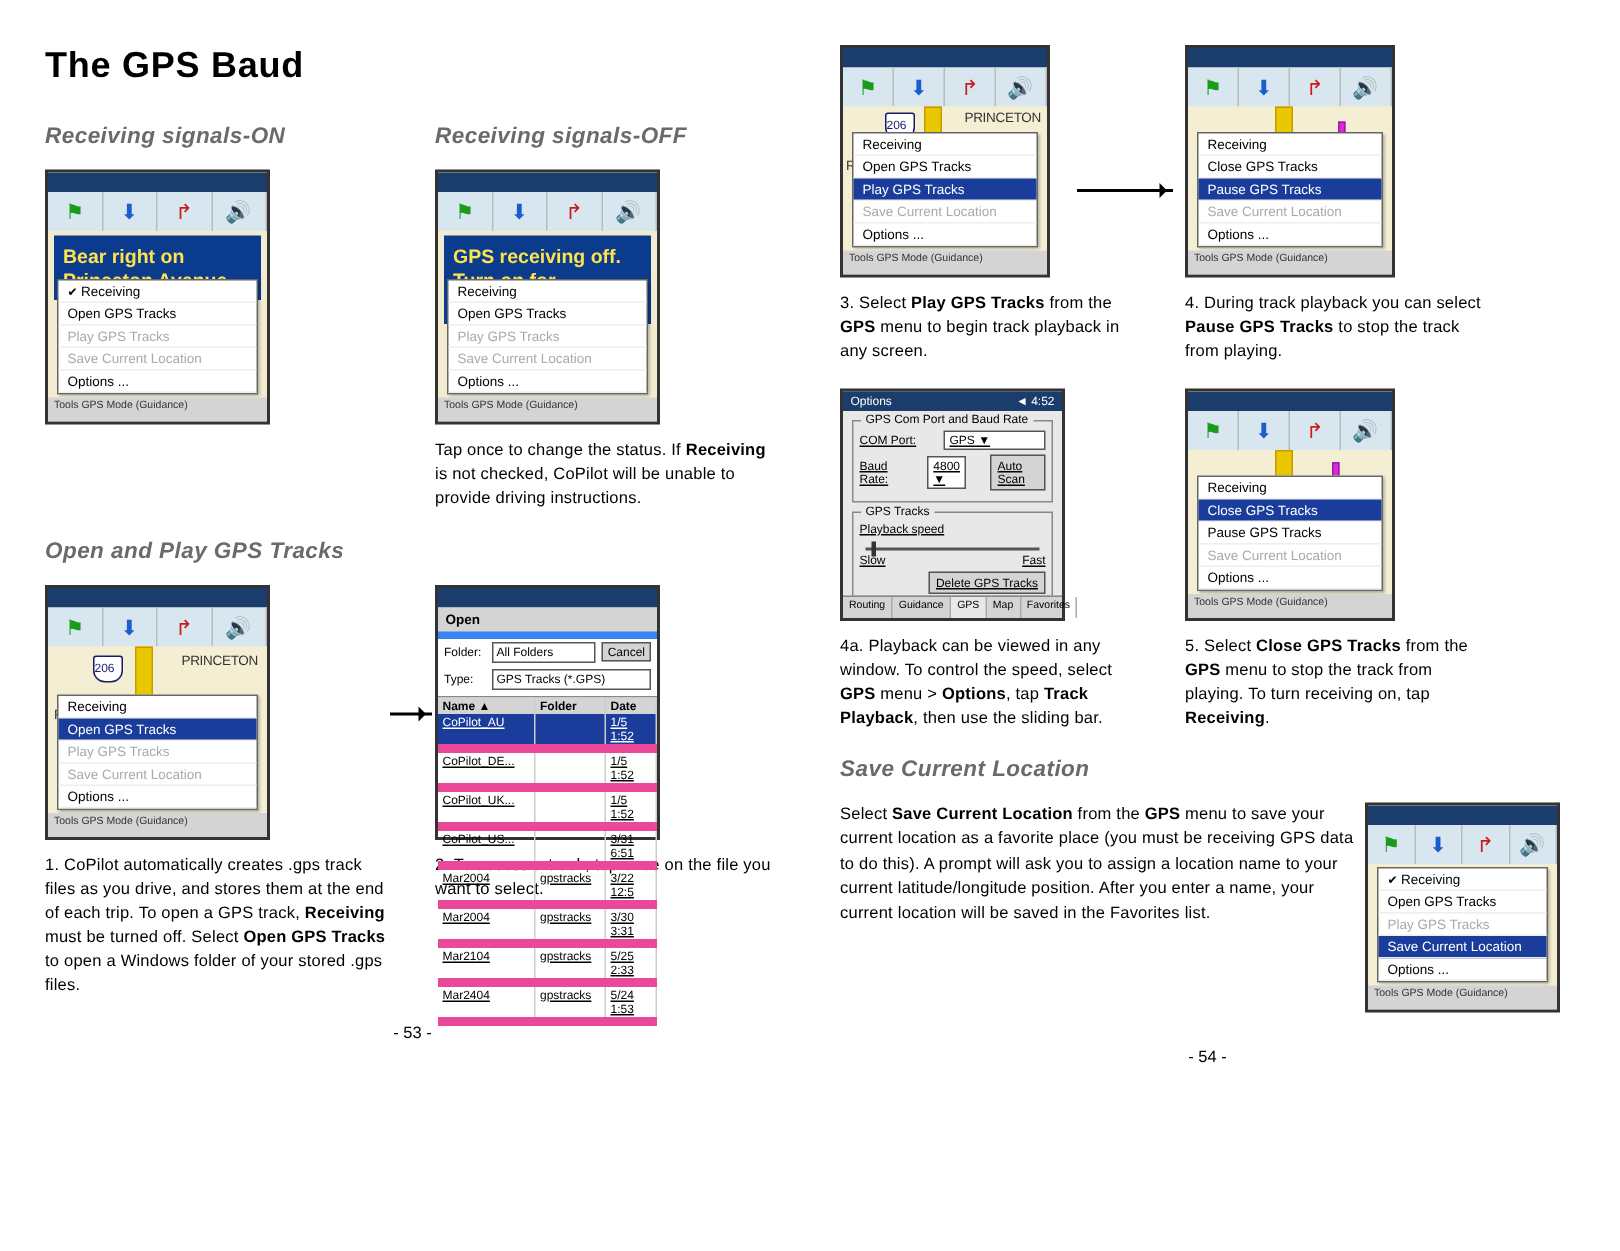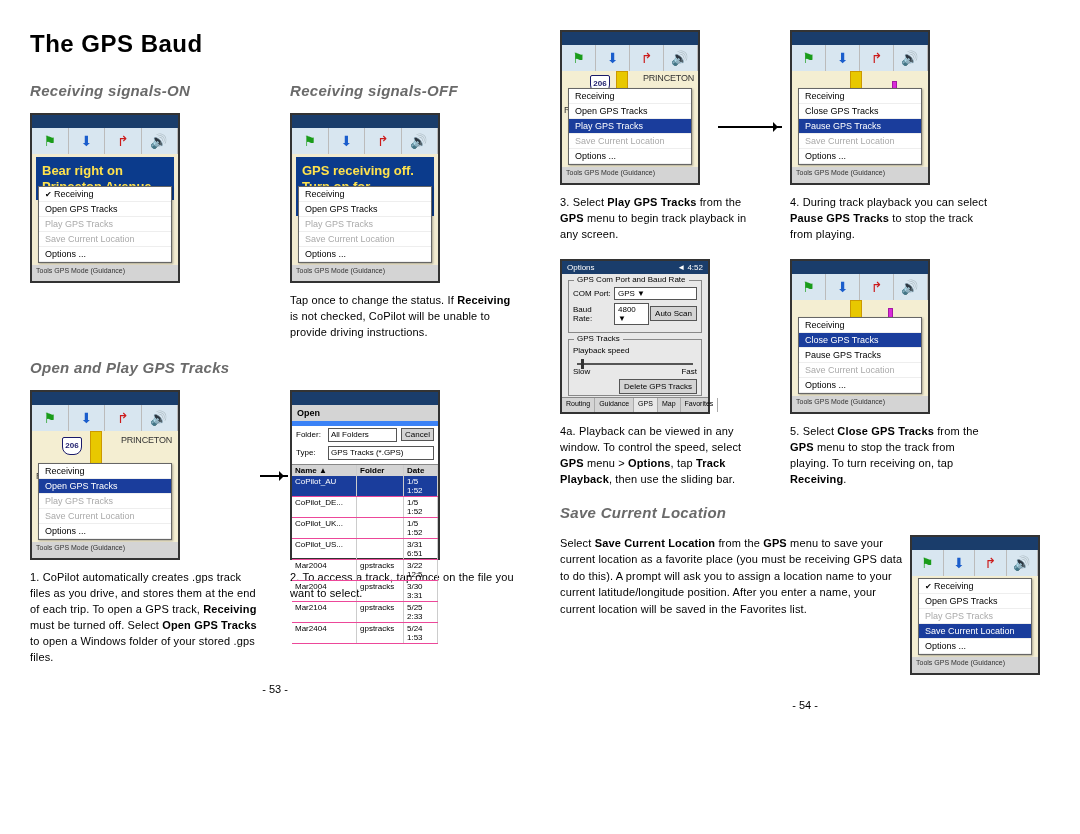--- a/index.html
+++ b/index.html
@@ -141,22 +141,22 @@
     font-size:9px;
     color:#333;
     letter-spacing: -0.2px;
   }
   .shield {
     position:absolute;
     width: 18px; height: 16px;
     background:#fff;
     border:1px solid #1a1a6a;
     border-radius: 2px 2px 8px 8px;
-    font-size: 8px; text-align:center; line-height:16px;
-    font-weight:bold; color:#1a1a6a;
+    font-size: 8px; text-align:left; line-height:16px;
+    font-weight:normal; color:#1a1a6a;
   }
   .arrow-long {
     position:absolute;
     height: 2px;
     background:#000;
   }
   .arrow-long::after{
     content:"";
     position:absolute; right:-1px; top:-4px;
     border: 5px solid transparent;
@@ -176,27 +176,28 @@
     background: #1a3d6b; color:#fff;
     padding: 2px 5px; font-size:8px;
     display:flex; justify-content:space-between;
   }
   .opt-body { padding: 6px; }
   .opt-group {
     border: 1px solid #888;
     padding: 6px 4px 4px 4px;
     margin-bottom: 6px;
     position: relative;
+    text-decoration: underline;
   }
   .opt-group .lg {
     position:absolute; top:-6px; left:5px;
     background:#e8e8e8; padding: 0 3px;
     font-size:8px;
   }
-  .opt-field { display:flex; align-items:center; gap:1px; margin-bottom:3px;}
+  .opt-field { display:flex; align-items:center; gap:16px; margin-bottom:3px;}
   .opt-field .lbl { width: 40px; }
   .opt-drop { background:#fff; border:1px solid #555; padding:1px 3px; flex:1; }
   .opt-btn { background:#d4d4d4; border:1px solid #555; padding: 2px 4px; font-size:8px;}
   .opt-slider { height:2px; background:#555; position:relative; margin: 8px 4px 2px 4px;}
   .opt-slider::before{content:"";position:absolute;left:4px;top:-4px;width:3px;height:10px;background:#333;}
   .opt-tabs {
     position:absolute; left:0;right:0;bottom:0;height:14px;
     background:#d4d4d4; border-top:1px solid #888;
     font-size:7px; display:flex;
   }
@@ -216,21 +217,21 @@
   .list-thumb .frow { display:flex; padding:2px 4px; gap:4px; align-items:center;}
   .list-thumb .frow .lbl{ width:28px;}
   .list-thumb .inp{flex:1; background:#fff; border:1px solid #555; padding:1px 2px; height:10px;}
   .list-thumb .btn{background:#d4d4d4;border:1px solid #555;padding:1px 3px;font-size:8px;}
   .tbl { border-top:1px solid #888; margin-top:2px;}
   .tbl .th{display:flex; background:#d4d4d4; font-weight:bold;}
   .tbl .th span,.tbl .tr span{padding:1px 3px; border-right:1px solid #ccc;}
   .tbl .c1{width:58px;}
   .tbl .c2{width:40px;}
   .tbl .c3{flex:1;}
-  .tbl .tr{display:flex; border-bottom:1px solid #ec4899;}
+  .tbl .tr{display:flex; border-bottom:6px solid #ec4899;text-decoration:underline;}
   .tbl .tr.sel{background:#1a3d9c;color:#fff;}
   .pagenum {
     text-align:center;
     font-size: 11px;
     margin-top: 14px;
   }
   .body-text {
     font-size: 11px;
     line-height: 1.5;
     letter-spacing: 0.15px;

